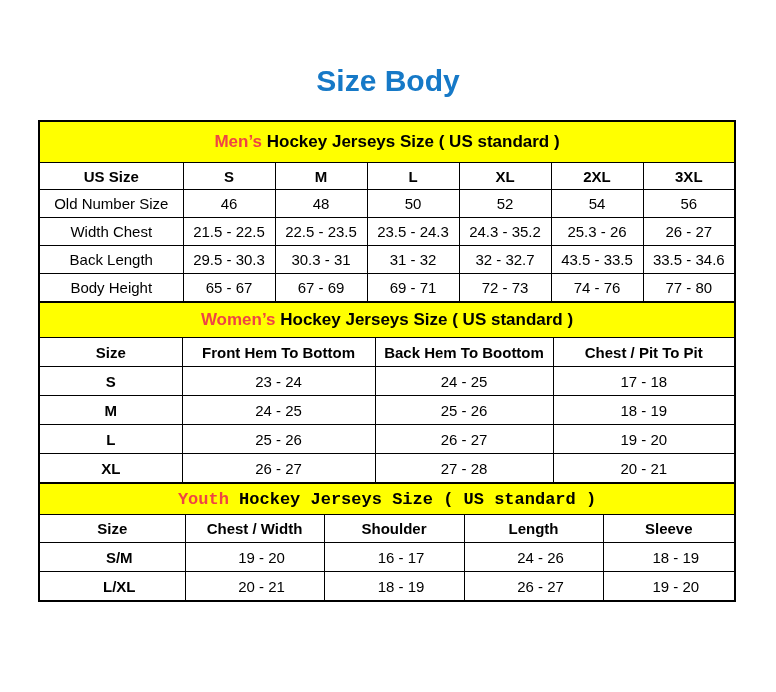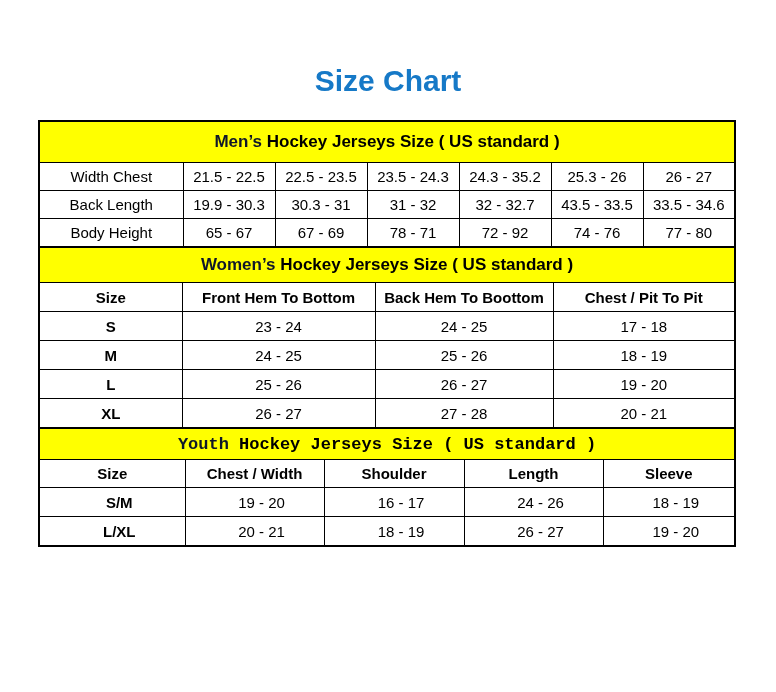--- a/index.html
+++ b/index.html
@@ -48,21 +48,21 @@
     overflow: hidden;
     white-space: nowrap;
   }
   th { font-weight: 700; }
   td { font-weight: 400; }
   .band-row th {
     background: #FFFF00;
     font-size: 17px;
     font-weight: 700;
   }
-  .band-hl { color: #0f172a; text-align: right; }
+  .band-hl { color: #ef4444; text-align: right; }
   .rl-bold { font-weight: 700; }
   .misspell {
     text-decoration-style: wavy;
     text-decoration-color: #FF0000;
     text-decoration-thickness: 1px;
     text-underline-offset: 3px;
     text-decoration-skip-ink: none;
   }
   .t-mens .band-row th { height: 40px; }
   .t-mens .head-row th { height: 26px; }
@@ -72,62 +72,80 @@
   .t-womens .data-row td, .t-womens .data-row th { height: 28px; }
   .t-youth .band-row th { height: 30px; font-family: Liberation Mono, monospace; }
   .t-youth .head-row th { height: 27px; }
   .t-youth .data-row td, .t-youth .data-row th { height: 28px; padding-left: 16px; }
 </style>
 </head>
 <body>
 
 <div class="page">
 
-  <h1 class="title">Size Chart</h1>
+  <h1 class="title">Size Body</h1>
 
   <div class="tables-wrap">
 
     <table class="t-mens">
       <colgroup>
         <col style="width:144px">
           <col style="width:92px">
           <col style="width:92px">
           <col style="width:92px">
           <col style="width:92px">
           <col style="width:92px">
           <col style="width:92px">
       </colgroup>
       <tbody>
           <tr class="band-row">
         <th colspan="7"><span class="band-hl">Men’s</span><span> Hockey Jerseys Size ( US standard )</span></th>
+      </tr>
+      <tr class="head-row">
+        <th>US Size</th>
+        <th>S</th>
+        <th>M</th>
+        <th>L</th>
+        <th>XL</th>
+        <th>2XL</th>
+        <th>3XL</th>
+      </tr>
+      <tr class="data-row">
+        <td>Old Number Size</td>
+        <td>46</td>
+        <td>48</td>
+        <td>50</td>
+        <td>52</td>
+        <td>54</td>
+        <td>56</td>
       </tr>
       <tr class="data-row">
         <td>Width Chest</td>
         <td>21.5 - 22.5</td>
         <td>22.5 - 23.5</td>
         <td>23.5 - 24.3</td>
         <td>24.3 - 35.2</td>
         <td>25.3 - 26</td>
         <td>26 - 27</td>
       </tr>
       <tr class="data-row">
         <td>Back Length</td>
-        <td>19.9 - 30.3</td>
+        <td>29.5 - 30.3</td>
         <td>30.3 - 31</td>
         <td>31 - 32</td>
         <td>32 - 32.7</td>
         <td>43.5 - 33.5</td>
         <td>33.5 - 34.6</td>
       </tr>
       <tr class="data-row">
         <td>Body Height</td>
         <td>65 - 67</td>
         <td>67 - 69</td>
-        <td>78 - 71</td>
-        <td>72 - 92</td>
+        <td>69 - 71</td>
+        <td>72 - 73</td>
         <td>74 - 76</td>
         <td>77 - 80</td>
       </tr>
     </tbody>
       </table>
 
     <table class="t-womens">
       <colgroup>
         <col style="width:143px">
           <col style="width:193px">

